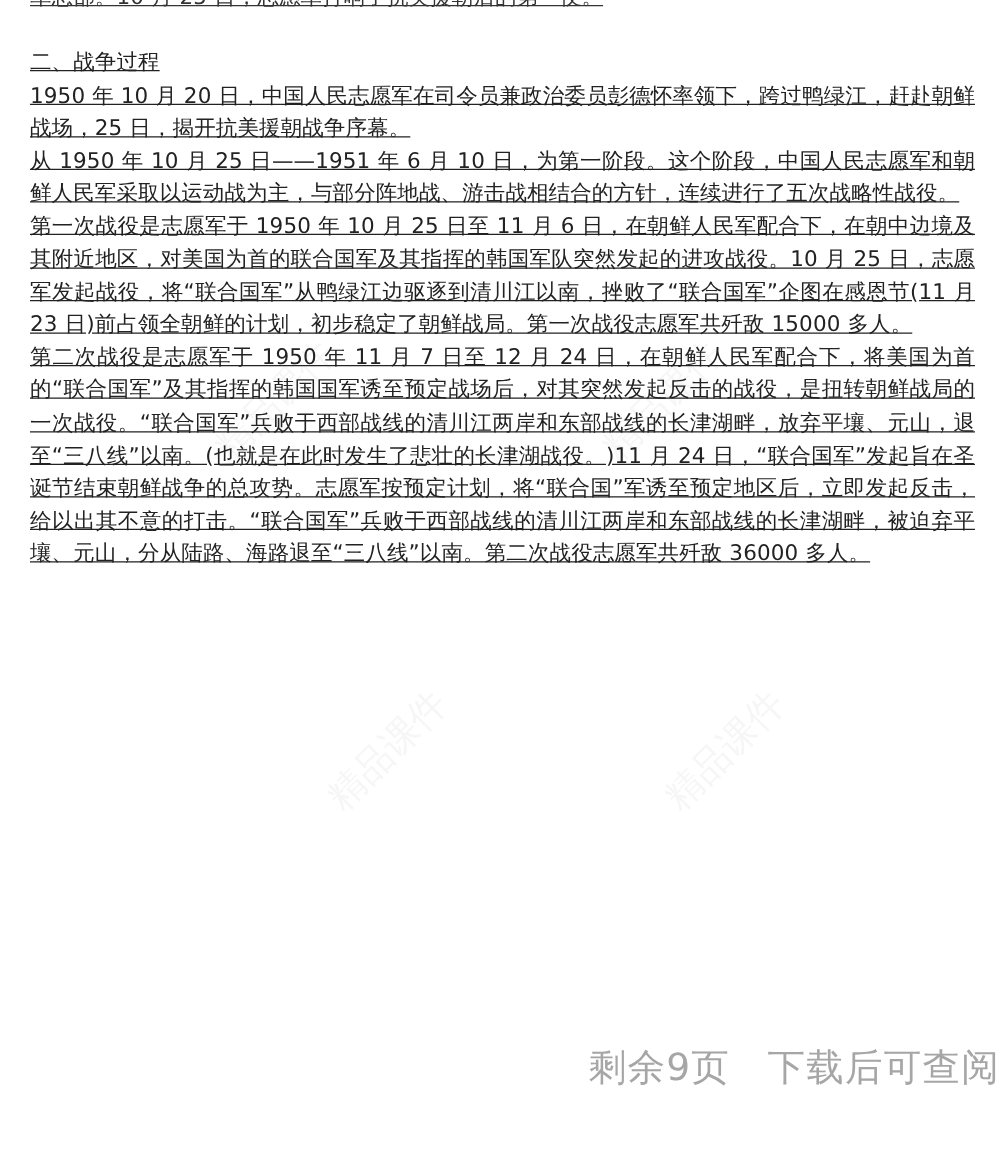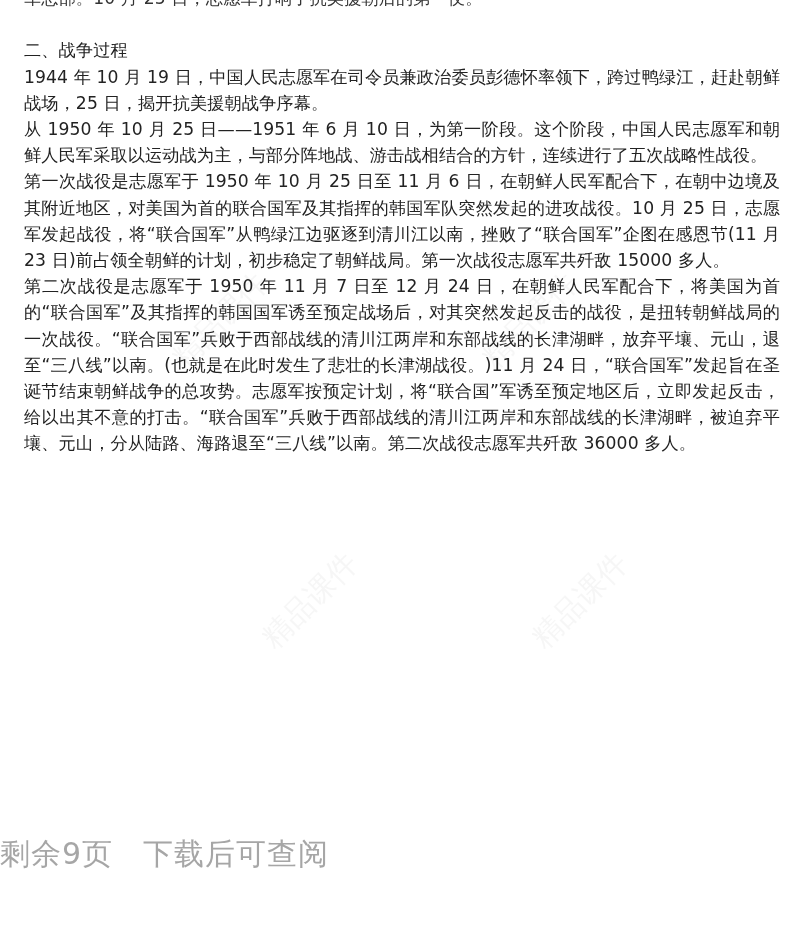--- a/index.html
+++ b/index.html
@@ -29,20 +29,21 @@
       top: -15px;
       width: 756px;
       font-size: 17.2px;
       line-height: 26.2px;
       letter-spacing: 0.1px;
       text-align: justify;
     }
     .doc-body p {
       margin: 0;
       padding: 0;
+      text-decoration: underline;
     }
     .cut-line {
       color: #333;
     }
     .blank-line {
       height: 26.2px;
     }
     .section-heading {
       font-weight: normal;
     }
@@ -52,21 +53,21 @@
       font-size: 30px;
       transform: rotate(-45deg);
       pointer-events: none;
       white-space: nowrap;
     }
     .more-pages {
       position: absolute;
       left: 0;
       top: 834px;
       width: 800px;
-      text-align: left;
+      text-align: right;
       font-size: 30px;
       color: #a6a6a6;
       letter-spacing: 1px;
     }
     .more-pages .gap {
       display: inline-block;
       width: 30px;
     }
     .more-pages span.lnk {
       cursor: pointer;
@@ -79,21 +80,21 @@
 
   <div class="watermark" style="left:160px; top:300px;">精品课件</div>
   <div class="watermark" style="left:470px; top:300px;">精品课件</div>
   <div class="watermark" style="left:250px; top:580px;">精品课件</div>
   <div class="watermark" style="left:520px; top:580px;">精品课件</div>
 
   <div class="doc-body">
     <p class="cut-line">军总部。10 月 25 日，志愿军打响了抗美援朝后的第一仗。</p>
     <div class="blank-line"></div>
     <p class="section-heading">二、战争过程</p>
-    <p>1944 年 10 月 19 日，中国人民志愿军在司令员兼政治委员彭德怀率领下，跨过鸭绿江，赶赴朝鲜战场，25 日，揭开抗美援朝战争序幕。</p>
+    <p>1950 年 10 月 20 日，中国人民志愿军在司令员兼政治委员彭德怀率领下，跨过鸭绿江，赶赴朝鲜战场，25 日，揭开抗美援朝战争序幕。</p>
     <p>从 1950 年 10 月 25 日——1951 年 6 月 10 日，为第一阶段。这个阶段，中国人民志愿军和朝鲜人民军采取以运动战为主，与部分阵地战、游击战相结合的方针，连续进行了五次战略性战役。</p>
     <p>第一次战役是志愿军于 1950 年 10 月 25 日至 11 月 6 日，在朝鲜人民军配合下，在朝中边境及其附近地区，对美国为首的联合国军及其指挥的韩国军队突然发起的进攻战役。10 月 25 日，志愿军发起战役，将“联合国军”从鸭绿江边驱逐到清川江以南，挫败了“联合国军”企图在感恩节(11 月 23 日)前占领全朝鲜的计划，初步稳定了朝鲜战局。第一次战役志愿军共歼敌 15000 多人。</p>
     <p>第二次战役是志愿军于 1950 年 11 月 7 日至 12 月 24 日，在朝鲜人民军配合下，将美国为首的“联合国军”及其指挥的韩国国军诱至预定战场后，对其突然发起反击的战役，是扭转朝鲜战局的一次战役。“联合国军”兵败于西部战线的清川江两岸和东部战线的长津湖畔，放弃平壤、元山，退至“三八线”以南。(也就是在此时发生了悲壮的长津湖战役。)11 月 24 日，“联合国军”发起旨在圣诞节结束朝鲜战争的总攻势。志愿军按预定计划，将“联合国”军诱至预定地区后，立即发起反击，给以出其不意的打击。“联合国军”兵败于西部战线的清川江两岸和东部战线的长津湖畔，被迫弃平壤、元山，分从陆路、海路退至“三八线”以南。第二次战役志愿军共歼敌 36000 多人。</p>
   </div>
 
   <div class="more-pages">
     <span class="lnk">剩余9页</span><span class="gap"></span><span class="lnk">下载后可查阅</span>
   </div>
 
 </div>

